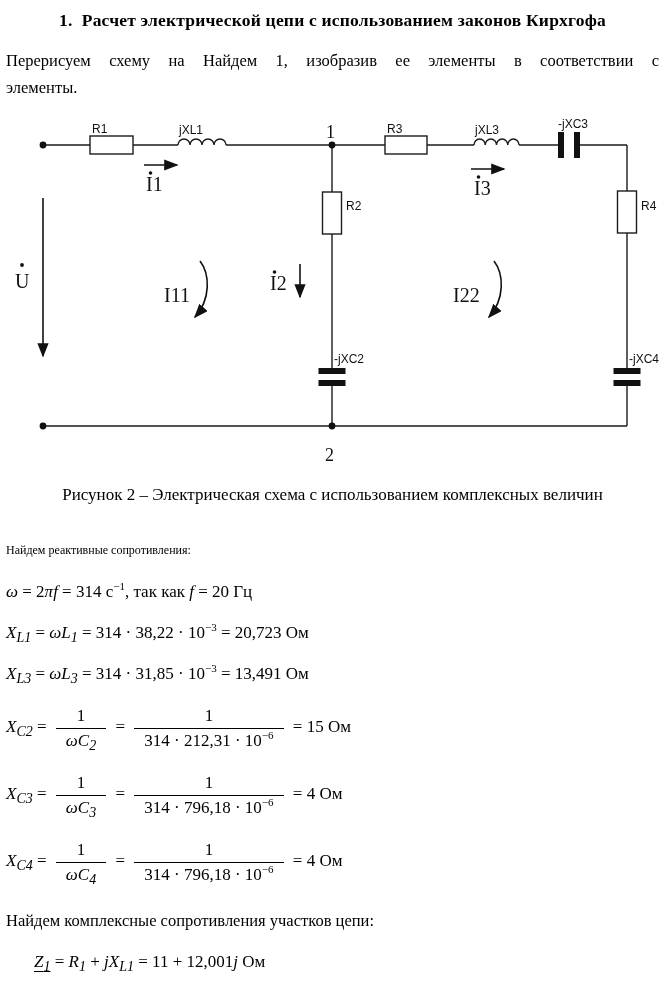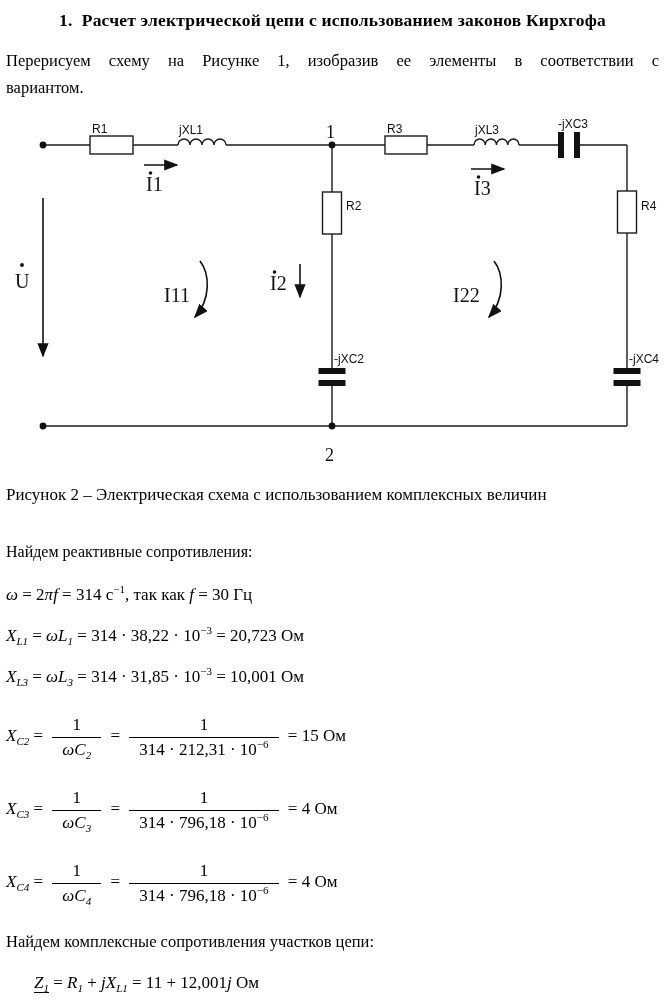--- a/index.html
+++ b/index.html
@@ -8,42 +8,42 @@
   .page{width:665px;height:1000px;box-sizing:border-box;padding:8px 6px 8px 6px;}
   h1.head{font-size:17.5px;font-weight:bold;text-align:center;margin:2px 0 0 0;
           letter-spacing:.2px;}
   .intro{font-size:16.5px;line-height:27px;margin:16px 0 0 0;}
   .jline{display:block;text-align:justify;text-align-last:justify;}
   .figure{margin:12px 0 12px 0;}
   svg{display:block;}
   .clabel{font-family:"Liberation Sans","DejaVu Sans",sans-serif;font-size:12px;}
   .nodel{font-family:"Liberation Serif","DejaVu Serif",serif;font-size:18px;}
   .cur{font-family:"Liberation Serif","DejaVu Serif",serif;font-size:20px;}
-  .caption{font-size:17px;margin:17px 0 0 0;}
-  .lead{font-size:16px;margin:38px 0 0 0;}
+  .caption{font-size:17px;text-align:center;margin:17px 0 0 0;}
+  .lead{font-size:12px;margin:38px 0 0 0;}
   .lead2{font-size:16.5px;margin:26px 0 0 0;font-family:Liberation Serif, serif;}
   .fline{font-size:17px;margin:21px 0 0 0;white-space:nowrap;}
   .fline.first{margin-top:24px;}
-  .fline.fr{margin:28px 0 0 0;}
+  .fline.fr{margin:22px 0 0 0;}
   .fline .it{font-style:italic;}
   .fline .ul{text-decoration:underline;text-underline-offset:4px;margin-left:28px;}
-  .fline sub{font-size:11px;line-height:0;}
+  .fline sub{font-size:14px;line-height:0;}
   .fline sup{font-size:11px;line-height:0;}
   .frac{display:inline-block;vertical-align:middle;text-align:center;margin:0 5px;}
   .frac .num{display:block;padding:0 10px 2px 10px;border-bottom:1.4px solid #000;}
   .frac .den{display:block;padding:2px 10px 0 10px;}
 </style>
 </head>
 <body>
 
 <div class="page">
 
   <h1 class="head">1.&nbsp;&nbsp;Расчет электрической цепи с использованием законов Кирхгофа</h1>
 
-  <p class="intro"><span class="jline">Перерисуем схему на Рисунке 1, изобразив ее элементы в соответствии с</span><span>вариантом.</span></p>
+  <p class="intro"><span class="jline">Перерисуем схему на Найдем 1, изобразив ее элементы в соответствии с</span><span>элементы.</span></p>
 
   <div class="figure">
     <svg width="665" height="355" viewBox="0 0 665 355" xmlns="http://www.w3.org/2000/svg">
       <defs>
         <marker id="ah" markerWidth="10" markerHeight="8" refX="8" refY="3.5" orient="auto">
           <path d="M0,0 L9,3.5 L0,7 Z" fill="#111"></path>
         </marker>
       </defs>
 
       <path d="M37,32 H84 M127,32 H172 M220,32 H379 M421,32 H468 M513,32 H552 M574,32 H621
@@ -117,23 +117,23 @@
         <circle cx="268.5" cy="159" r="1.8"></circle>
         <circle cx="472.5" cy="64" r="1.8"></circle>
       </g>
     </svg>
   </div>
 
   <p class="caption">Рисунок 2 – Электрическая схема с использованием комплексных величин</p>
 
   <p class="lead">Найдем реактивные сопротивления:</p>
 
-  <div class="fline first"><span class="it ">ω</span><span class=""> = 2</span><span class="it ">πf</span><span class=""> = 314 с<sup>−1</sup></span><span class="">, так как </span><span class="it ">f</span><span class=""> = 30 Гц</span></div>
+  <div class="fline first"><span class="it ">ω</span><span class=""> = 2</span><span class="it ">πf</span><span class=""> = 314 с<sup>−1</sup></span><span class="">, так как </span><span class="it ">f</span><span class=""> = 20 Гц</span></div>
   <div class="fline"><span class="it ">X<sub>L1</sub></span><span class=""> = </span><span class="it ">ωL<sub>1</sub></span><span class=""> = 314 · 38,22 · 10<sup>−3</sup></span><span class=""> = 20,723 Ом</span></div>
-  <div class="fline"><span class="it ">X<sub>L3</sub></span><span class=""> = </span><span class="it ">ωL<sub>3</sub></span><span class=""> = 314 · 31,85 · 10<sup>−3</sup></span><span class=""> = 10,001 Ом</span></div>
+  <div class="fline"><span class="it ">X<sub>L3</sub></span><span class=""> = </span><span class="it ">ωL<sub>3</sub></span><span class=""> = 314 · 31,85 · 10<sup>−3</sup></span><span class=""> = 13,491 Ом</span></div>
   <div class="fline fr"><span class="it ">X<sub>C2</sub></span><span class=""> = </span><span class="frac"><span class="num"><span class="">1</span></span><span class="den"><span class="it ">ωC<sub>2</sub></span></span></span><span class=""> = </span><span class="frac"><span class="num"><span class="">1</span></span><span class="den"><span class="">314 · 212,31 · 10<sup>−6</sup></span></span></span><span class=""> = 15 Ом</span></div>
   <div class="fline fr"><span class="it ">X<sub>C3</sub></span><span class=""> = </span><span class="frac"><span class="num"><span class="">1</span></span><span class="den"><span class="it ">ωC<sub>3</sub></span></span></span><span class=""> = </span><span class="frac"><span class="num"><span class="">1</span></span><span class="den"><span class="">314 · 796,18 · 10<sup>−6</sup></span></span></span><span class=""> = 4 Ом</span></div>
   <div class="fline fr"><span class="it ">X<sub>C4</sub></span><span class=""> = </span><span class="frac"><span class="num"><span class="">1</span></span><span class="den"><span class="it ">ωC<sub>4</sub></span></span></span><span class=""> = </span><span class="frac"><span class="num"><span class="">1</span></span><span class="den"><span class="">314 · 796,18 · 10<sup>−6</sup></span></span></span><span class=""> = 4 Ом</span></div>
 
   <p class="lead2">Найдем комплексные сопротивления участков цепи:</p>
 
   <div class="fline"><span class="it ul">Z<sub>1</sub></span><span class=""> = </span><span class="it ">R<sub>1</sub></span><span class=""> + </span><span class="it ">jX<sub>L1</sub></span><span class=""> = 11 + 12,001</span><span class="it ">j</span><span class=""> Ом</span></div>
 
 </div>
 

